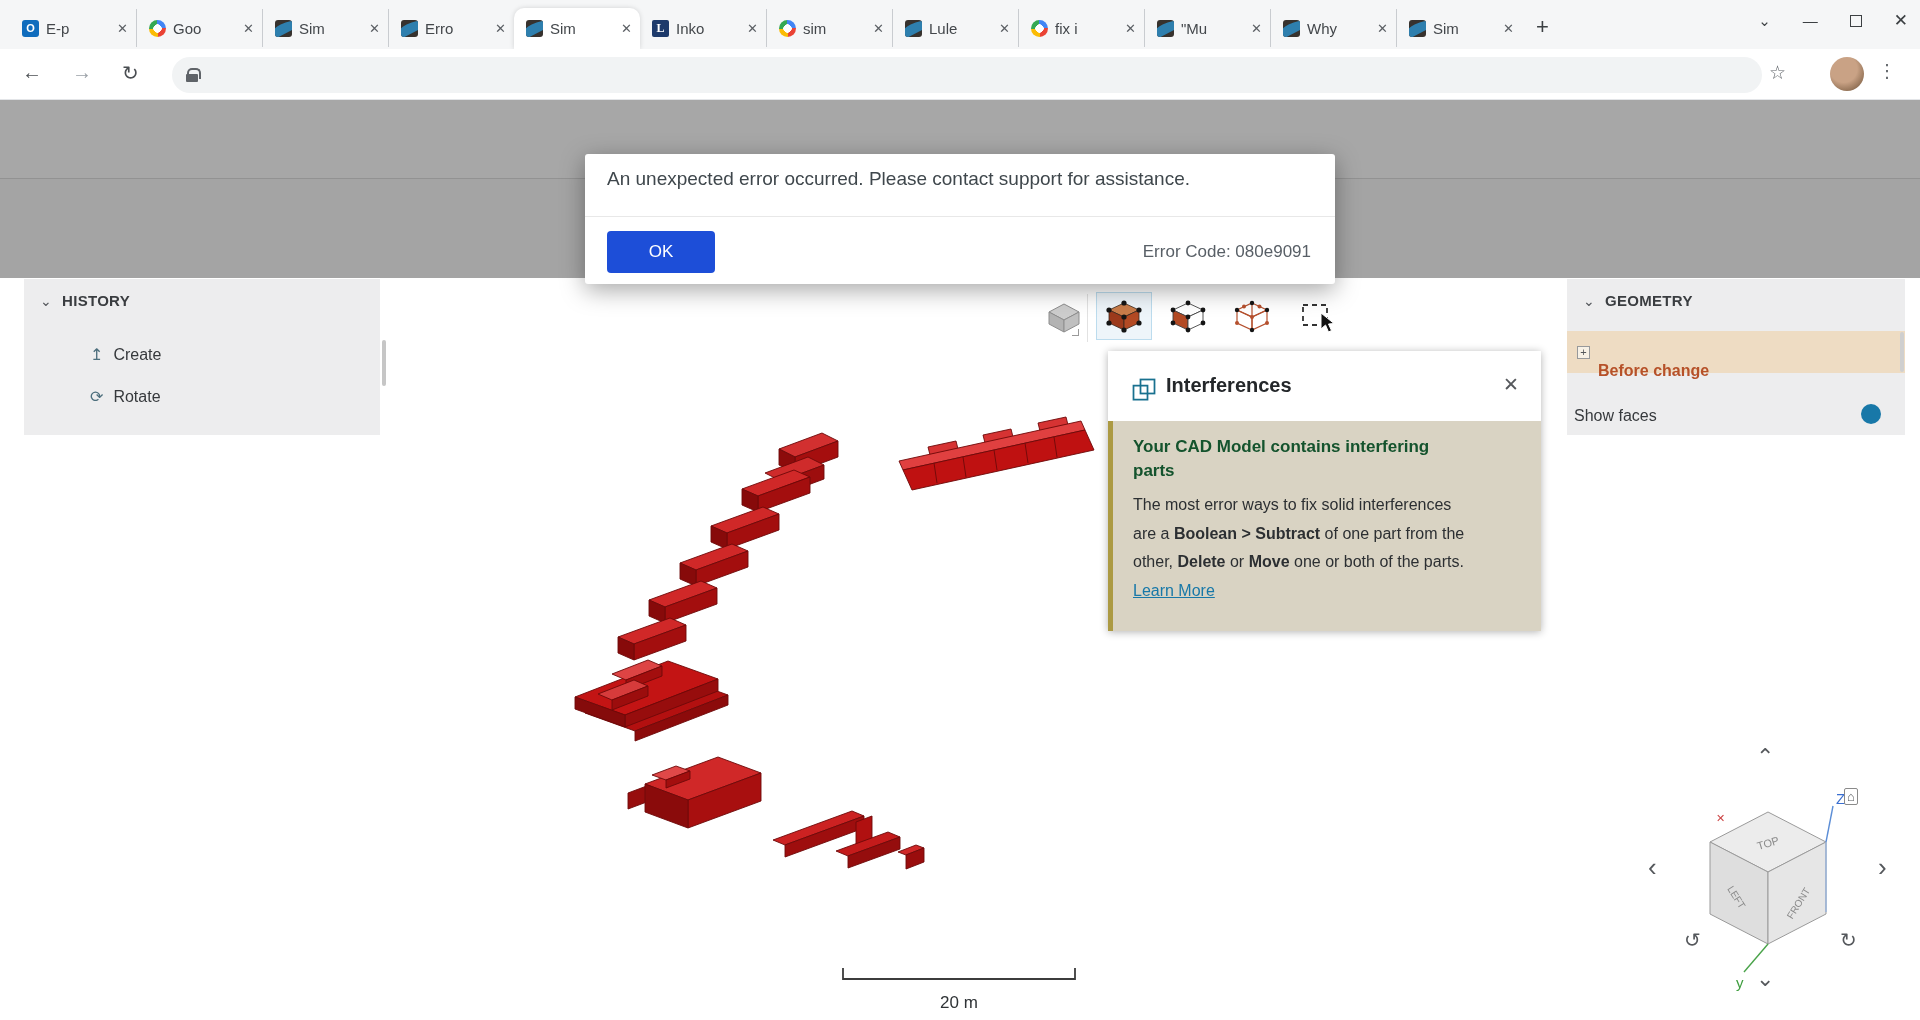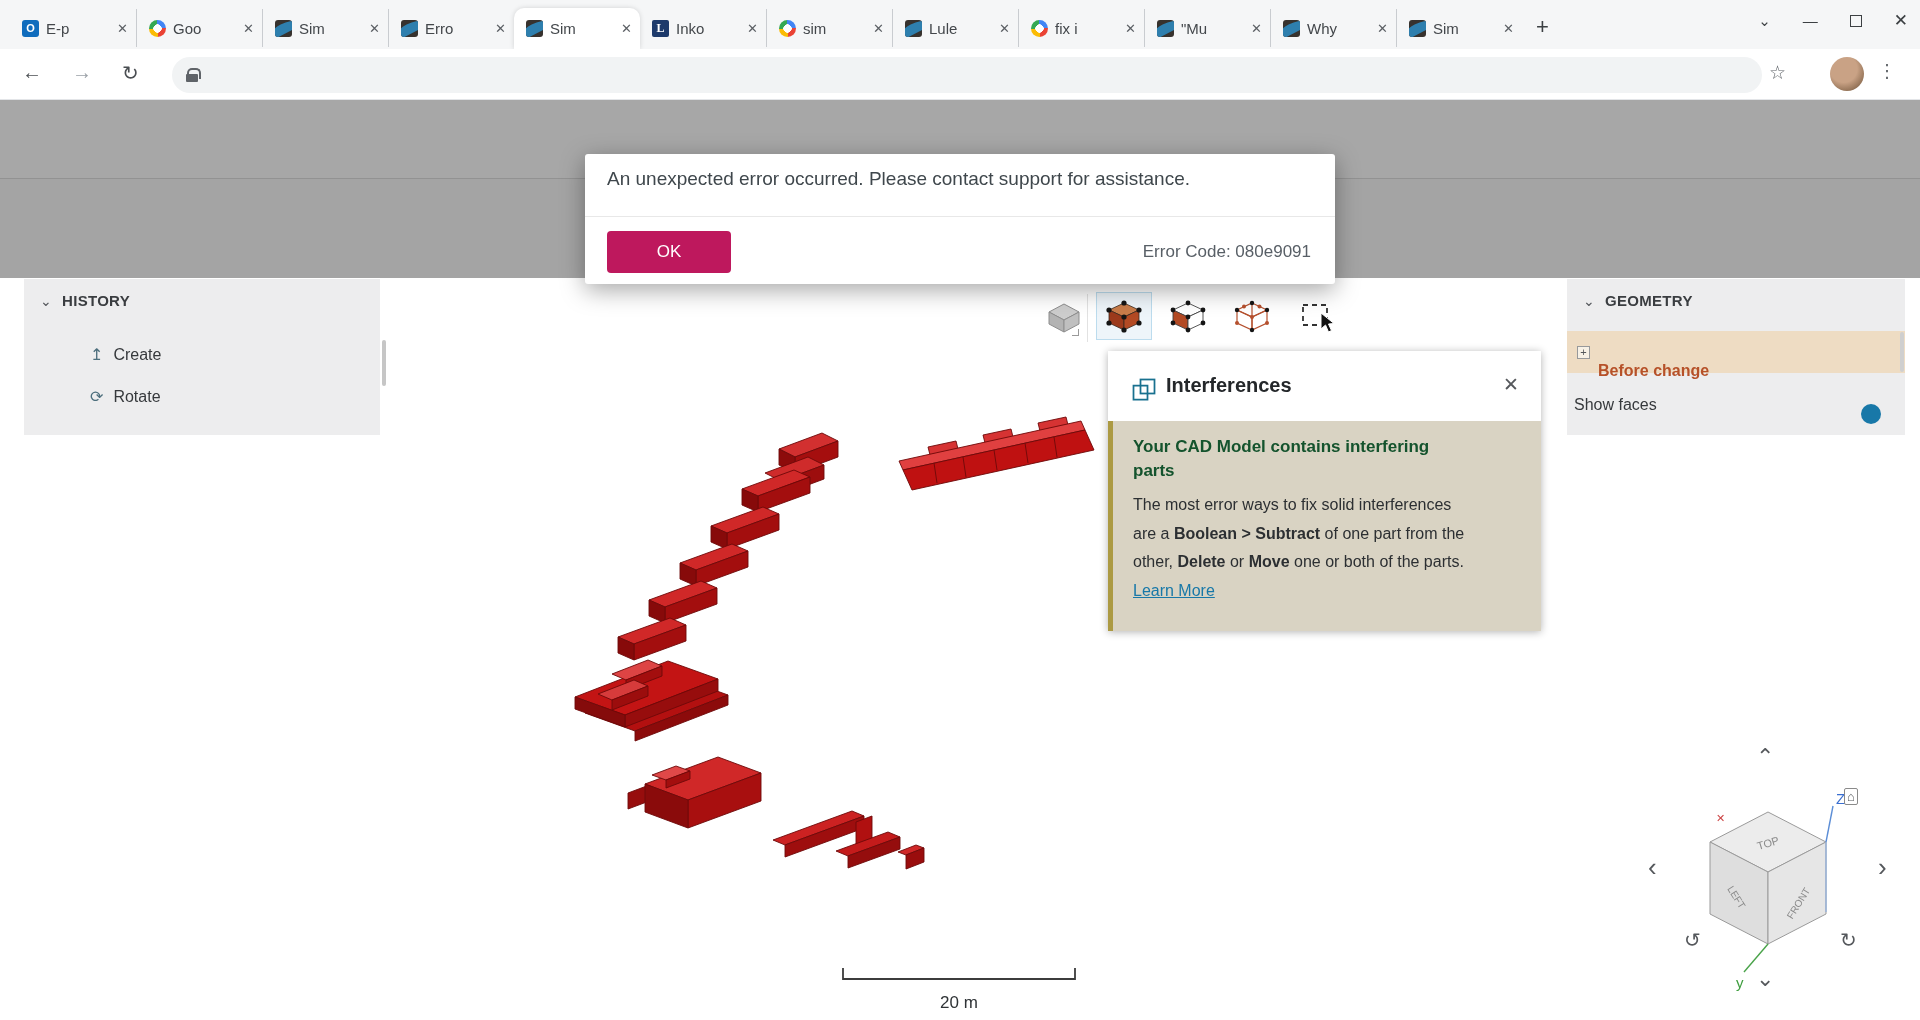--- a/index.html
+++ b/index.html
@@ -114,21 +114,21 @@
     font-size:16px; color:#36393c; cursor:pointer; }
   .hist-ic { font-size:16px; color:#4c6e7c; }
   .scrollnub { position:absolute; width:4px; background:#c6c6c6; border-radius:2px; }
 
   .geo-row-change { position:absolute; left:0; top:52px; width:338px; height:42px; background:#eedcc3;
     display:flex; align-items:center; cursor:pointer; }
   .plusbox { width:13px; height:13px; border:1px solid #97999b; margin:0 8px 0 10px; font-size:11px;
     line-height:11px; text-align:center; color:#55585c; background:#f7f1e6; }
   .geo-change-label { font-size:16px; font-weight:bold; color:#b65129;margin-top:37px; }
   .geo-row-faces { position:absolute; left:0; top:117px; width:338px; height:39px;
-    display:flex; align-items:flex-start; }
+    display:flex; align-items:center; }
   .geo-faces-label { font-size:16px; color:#36393c; margin-left:7px; }
   .toggle-knob { position:absolute; right:24px; top:8px; width:20px; height:20px; border-radius:50%;
     background:#1878a8; cursor:pointer; }
 
   
   #intpanel { position:absolute; left:1108px; top:351px; width:433px; height:280px; background:#fff;
     box-shadow:0 1px 8px rgba(0,0,0,.3); z-index:10; }
   .int-head { position:relative; height:70px; }
   .int-title { position:absolute; left:58px; top:23px; font-size:20px; font-weight:bold; color:#24272a; }
   .int-close { position:absolute; right:22px; top:22px; font-size:19px; color:#55585c; cursor:pointer; }
@@ -139,21 +139,21 @@
   .warn-body { position:absolute; left:25px; top:70px; width:335px; font-size:16px; color:#2c2f32;
     line-height:28.5px; }
   .b { font-weight:bold; }
   .lnk { color:#1878a8; text-decoration:underline; cursor:pointer; }
 
   
   #dialog { position:absolute; left:585px; top:154px; width:750px; height:130px; background:#fff;
     border-radius:3px; box-shadow:0 6px 24px rgba(0,0,0,.35); z-index:60; }
   .dlg-msg { position:absolute; left:22px; top:14px; font-size:19px; color:#3f474c; }
   .dlg-div { position:absolute; left:0; top:62px; width:750px; height:1px; background:#e8e8e8; }
-  .dlg-ok { position:absolute; left:22px; top:77px; width:124px; height:42px; background:#be185d;
+  .dlg-ok { position:absolute; left:22px; top:77px; width:108px; height:42px; background:#1d4ed8;
     border:none; border-radius:4px; color:#fff; font-size:17px; cursor:pointer;
     font-family:"Liberation Sans","DejaVu Sans",sans-serif; }
   .dlg-code { position:absolute; right:24px; top:88px; font-size:17px; color:#585f66; }
 
   
   .cubebtn { position:absolute; color:#55585c; cursor:pointer; z-index:6; }
 </style>
 </head>
 <body>
 

